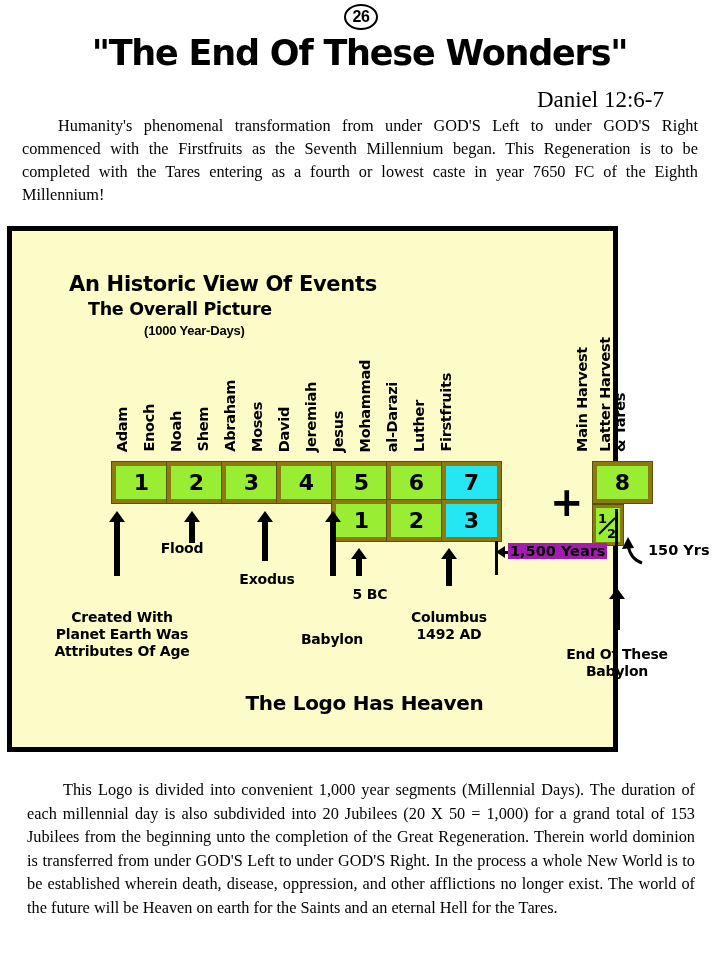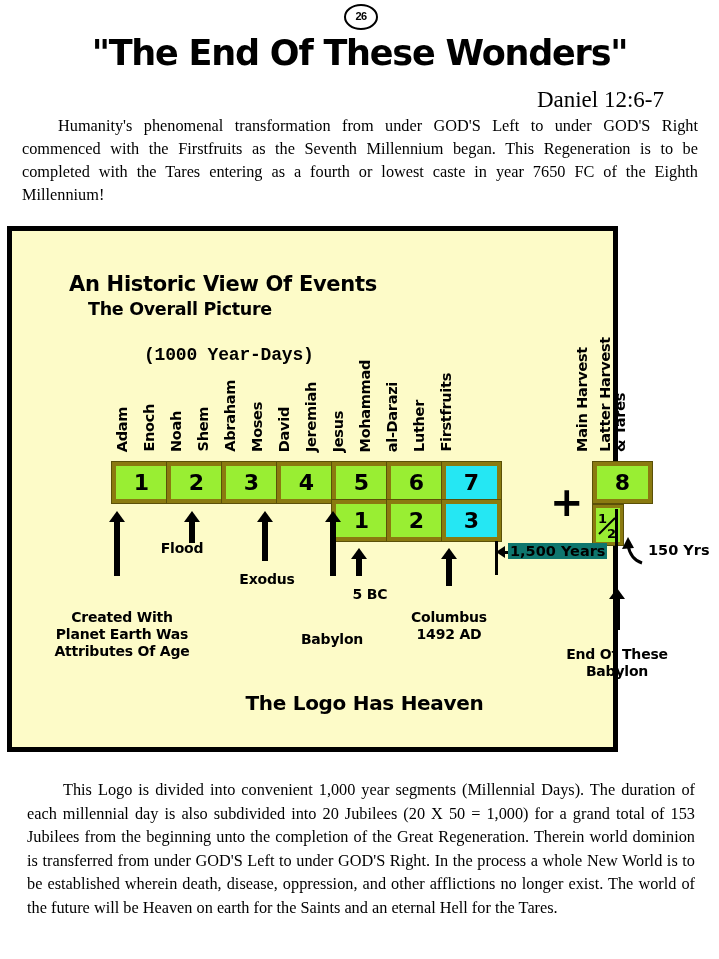--- a/index.html
+++ b/index.html
@@ -20,21 +20,21 @@
   .page-badge {
     position: absolute;
     left: 344px;
     top: 4px;
     width: 30px;
     height: 22px;
     border: 2px solid #000;
     border-radius: 50%;
     font-family: "Liberation Sans", sans-serif;
     font-weight: bold;
-    font-size: 11px;
+    font-size: 16px;
     line-height: 21px;
     text-align: center;
     letter-spacing: -0.5px;
   }
 
   
   .doc-title {
     position: absolute;
     left: 0;
     top: 33px;
@@ -108,26 +108,25 @@
     font-family: "DejaVu Sans", sans-serif;
     font-weight: bold;
     font-size: 17.5px;
     letter-spacing: -0.3px;
     white-space: nowrap;
   }
   .d-heading-3 {
     position: absolute;
     left: 132px;
     top: 92px;
-    font-family: Liberation Mono, monospace;
-    font-weight: bold;
-    font-size: 18px;
+    font-family: Liberation Sans, sans-serif;
+    font-weight: bold;
+    font-size: 13px;
     letter-spacing: -0.2px;
     white-space: nowrap;
-    margin-top: 22px;
   }
   .d-footer {
     position: absolute;
     left: 0;
     top: 460px;
     width: 705px;
     text-align: center;
     font-family: "DejaVu Sans", sans-serif;
     font-weight: bold;
     font-size: 20px;
@@ -330,21 +329,21 @@
       <div class="head"></div>
       <div class="shaft"></div>
     </div>
 
     <div class="tick-line" style="left:483px; top:310px; height:34px;"></div>
     <div class="tick-line" style="left:603px; top:278px; height:68px;"></div>
 
     <div class="span-line" style="left:490px; top:320px; width:88px;"></div>
     <div class="span-cap-l" style="left:484px; top:315px;"></div>
     <div class="span-cap-r" style="left:570px; top:315px;"></div>
-    <div class="span-label" style="left:496px; top:312px; background:#0f766e; padding:0 2px;">1,500 Years</div>
+    <div class="span-label" style="left:496px; top:312px; background:#a21caf; padding:0 2px;">1,500 Years</div>
 
     <svg class="curve-arrow" style="left:604px; top:302px;" width="32" height="32" viewBox="0 0 32 32">
       <path d="M26 30 C 20 28, 14 24, 12 12" stroke="#000" stroke-width="3" fill="none"></path>
       <polygon points="12,4 6,16 18,15" fill="#000"></polygon>
     </svg>
     <div class="span-label" style="left:636px; top:311px;">150 Yrs</div>
 
     <div class="anno" style="left:140px; top:309px; width:60px;">Flood</div>
     <div class="anno" style="left:200px; top:340px; width:110px;">Exodus</div>
     <div class="anno" style="left:260px; top:400px; width:120px;">Babylon</div>

